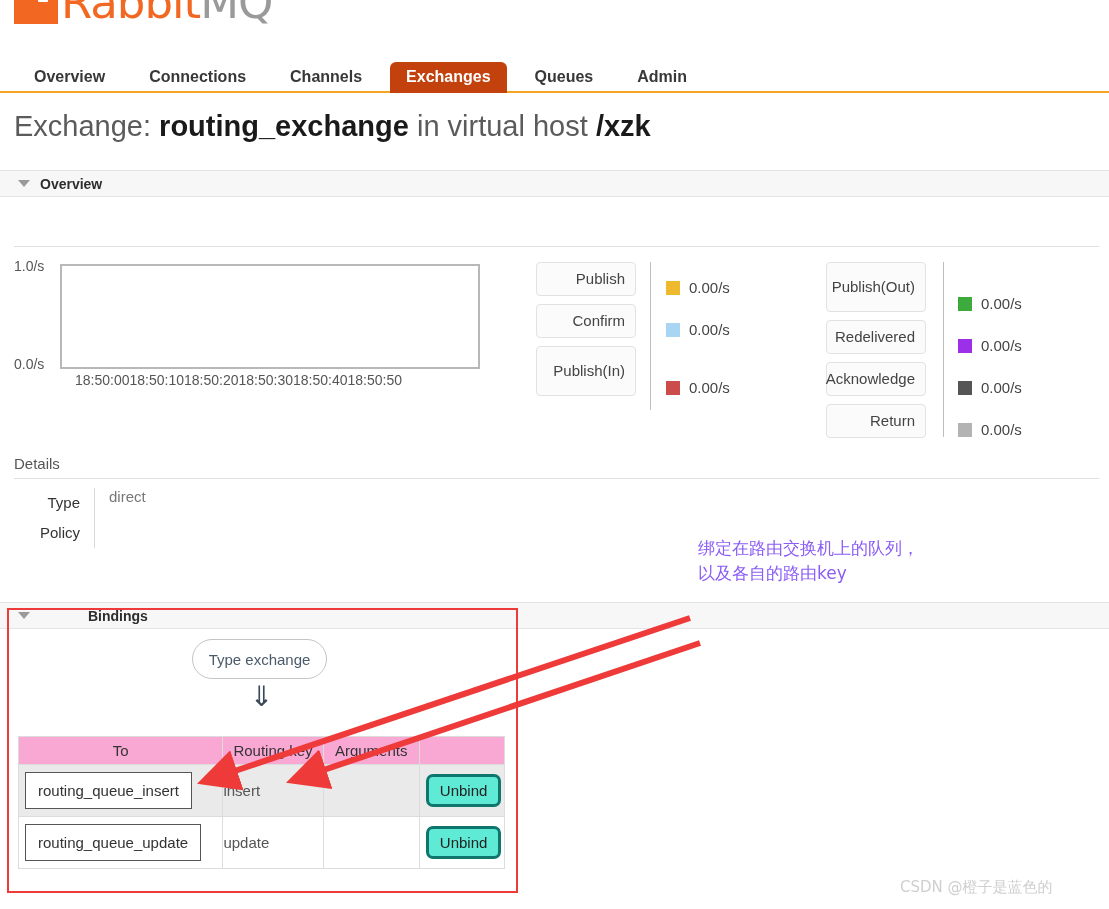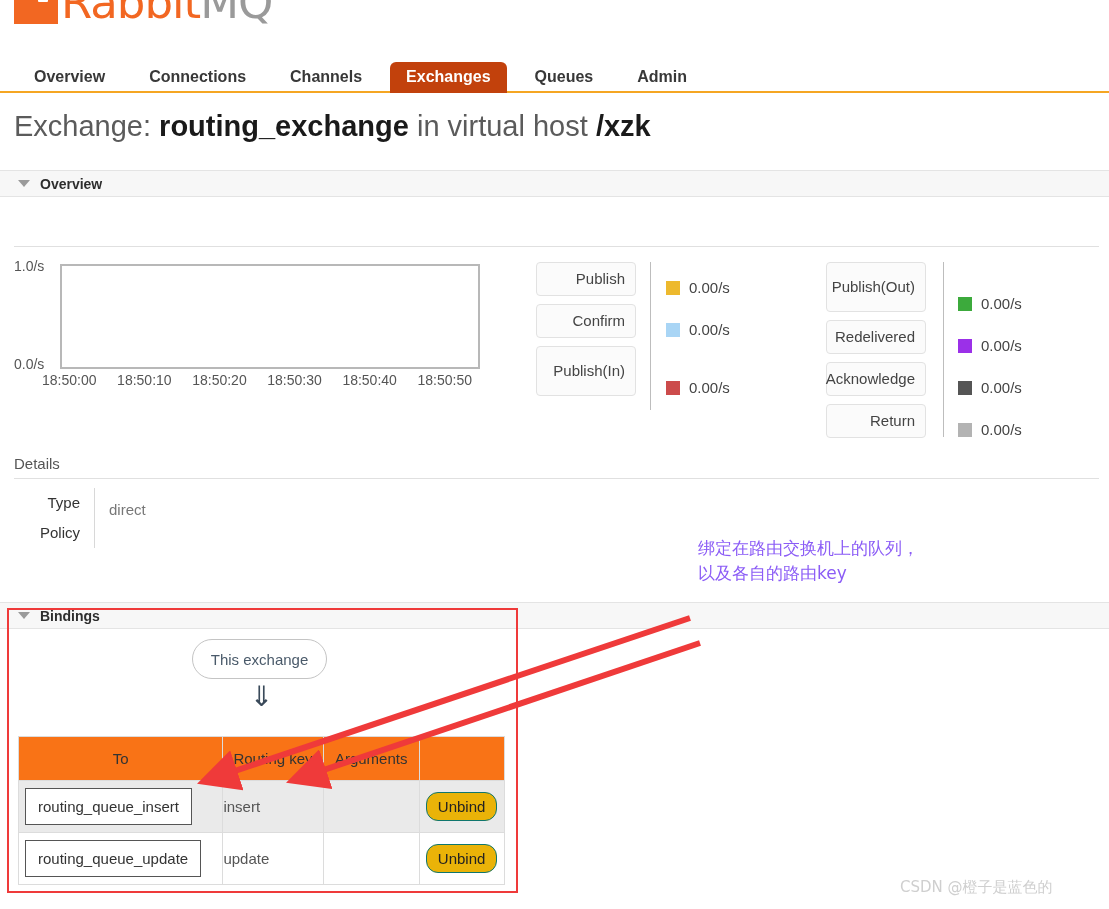--- a/index.html
+++ b/index.html
@@ -92,22 +92,22 @@
 
   
   .chart-area { position: absolute; left: 0; top: 258px; width: 540px; height: 130px; text-decoration: underline; }
   .chart-box {
     position: absolute; left: 60px; top: 6px; width: 420px; height: 105px;
     border: 2px solid #b8b8b8; background: #fff;
   }
   .yt-top { position: absolute; left: 14px; top: 0px; font-size: 14px; color: #555; }
   .yt-bot { position: absolute; left: 14px; top: 98px; font-size: 14px; color: #555; }
   .xticks {
-    position: absolute; left: 42px; top: 114px; width: 430px;
-    display: flex; justify-content: space-between; font-size: 14px; color: #555;
+    position: absolute; left: 75px; top: 114px; width: 430px;
+    display: flex; justify-content: flex-start; font-size: 14px; color: #555;
   }
   .stat-col { position: absolute; }
   .stat-row { display: flex; align-items: flex-end; margin-bottom: 8px; }
   .stat-btn {
     width: 100px; min-height: 34px;
     border: 1px solid #e2e2e2; border-radius: 4px; background: #fbfbfb;
     font-size: 15px; color: #444; text-align: right;
     padding: 6px 10px 6px 6px; line-height: 1.15;
     display: flex; align-items: center; justify-content: flex-end;
     cursor: pointer;
@@ -116,66 +116,66 @@
   .divider { width: 1px; background: #bdbdbd; position: absolute; }
   .swatch { width: 14px; height: 14px; display: inline-block; margin-right: 9px; flex: 0 0 auto; }
   .stat-val { display: flex; align-items: center; font-size: 15px; color: #444; }
 
   
   .details-head {
     position: absolute; left: 14px; top: 455px; font-size: 15px; color: #555;
   }
   .details-rule { position: absolute; left: 14px; top: 478px; width: 1085px; height: 1px; background: #e0e0e0; }
   .details-table { position: absolute; left: 0px; top: 488px; }
-  .det-row { display: flex; height: 30px; align-items: flex-end; }
+  .det-row { display: flex; height: 30px; align-items: flex-start; }
   .det-key {
     width: 95px; text-align: right; font-size: 15px; color: #333; padding-right: 14px;
     border-right: 1px solid #d8d8d8; height: 30px; line-height: 30px;
   }
   .det-val { font-size: 15px; color: #777; padding-left: 14px; min-width: 200px; }
 
   
-  .bindings-bar { top: 602px; }
+  .bindings-bar { top: 602px; gap: 48px; }
   .bind-panel { position: absolute; left: 18px; top: 630px; width: 487px; }
   .exchange-pill {
     position: absolute; left: 174px; top: 9px;
     width: 135px; height: 40px; border: 1px solid #c4c4c4; border-radius: 20px;
     background: #fff; display: flex; align-items: center; justify-content: center;
     font-size: 15px; color: #4a5a6a; cursor: pointer;
   }
   .down-arrow {
     position: absolute; left: 232px; top: 53px;
     font-size: 28px; color: #3a4a5a; line-height: 1;
   }
   .bind-table {
     position: absolute; left: 0px; top: 106px; width: 487px;
     border-collapse: collapse; font-size: 15px; background: #fff;
   }
   .bind-table th, .bind-table td {
     border: 1px solid #dcdcdc; padding: 0;
   }
   .bind-table th {
-    height: 44px; font-weight: normal; font-size: 15px; color: #333; background: #f97316;
+    height: 28px; font-weight: normal; font-size: 15px; color: #333; background: #f9a8d4;
     text-align: center;
   }
   .bind-table th.to-col { width: 204px; }
   .bind-table th.rk-col { width: 100px; }
   .bind-table th.arg-col { width: 96px; }
   .bind-table th.act-col { width: 85px; }
   .bind-table tr.alt td { background: #eaeaea; }
   .bind-table td { height: 52px; vertical-align: middle; }
   .qbox {
     display: inline-block; border: 1px solid #555; background: #fff;
     padding: 9px 12px; margin: 0 6px; font-size: 15px; color: #333;
     cursor: pointer; white-space: nowrap;
   }
   .cell-pad { padding-left: 8px; color: #555; }
   .unbind-btn {
-    display: inline-block; background: #eab308; border: 1px solid #0f766e;
-    border-radius: 12px; padding: 5px 11px; font-size: 15px; color: #222;
+    display: inline-block; background: #5eead4; border: 3px solid #0f766e;
+    border-radius: 7px; padding: 5px 11px; font-size: 15px; color: #222;
     cursor: pointer; margin-left: 6px;
   }
 
   
   .anno-box {
     position: absolute; left: 7px; top: 608px; width: 511px; height: 285px;
     border: 2px solid #ef3a3a; pointer-events: none;
   }
   .anno-text {
     position: absolute; left: 698px; top: 536px;
@@ -329,21 +329,21 @@
         <div class="det-val"></div>
       </div>
     </div>
 
   <div class="section-bar bindings-bar">
     <span class="caret"></span>
     <span class="label">Bindings</span>
   </div>
 
   <div class="bind-panel">
-    <div class="exchange-pill">This exchange</div>
+    <div class="exchange-pill">Type exchange</div>
     <div class="down-arrow">⇓</div>
     <table class="bind-table">
       <thead>
           <tr id="bind-head">
             <th class="to-col">To</th>
             <th class="rk-col">Routing key</th>
             <th class="arg-col">Arguments</th>
             <th class="act-col"></th>
           </tr>
         </thead>

